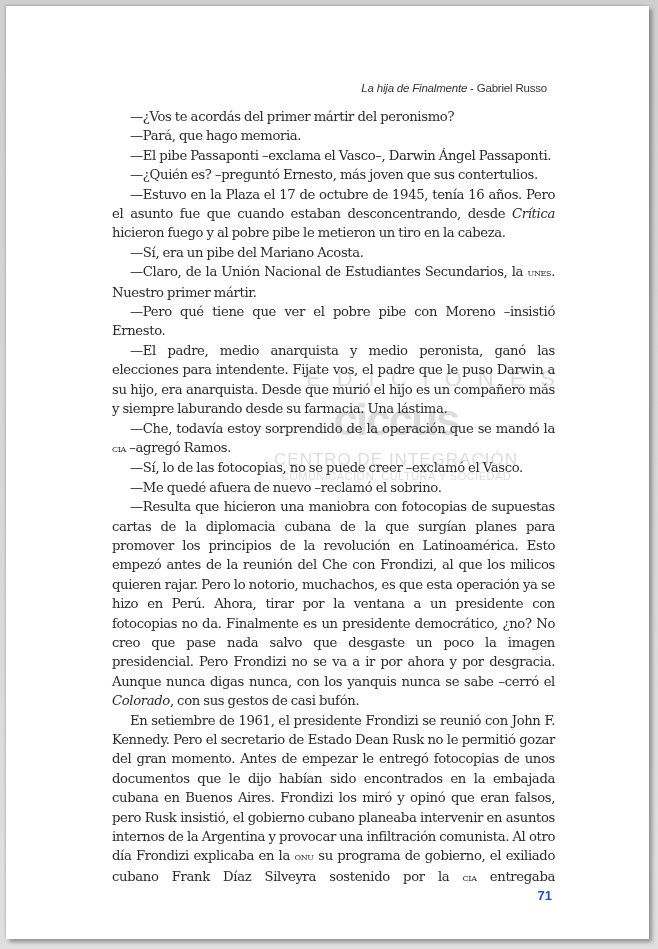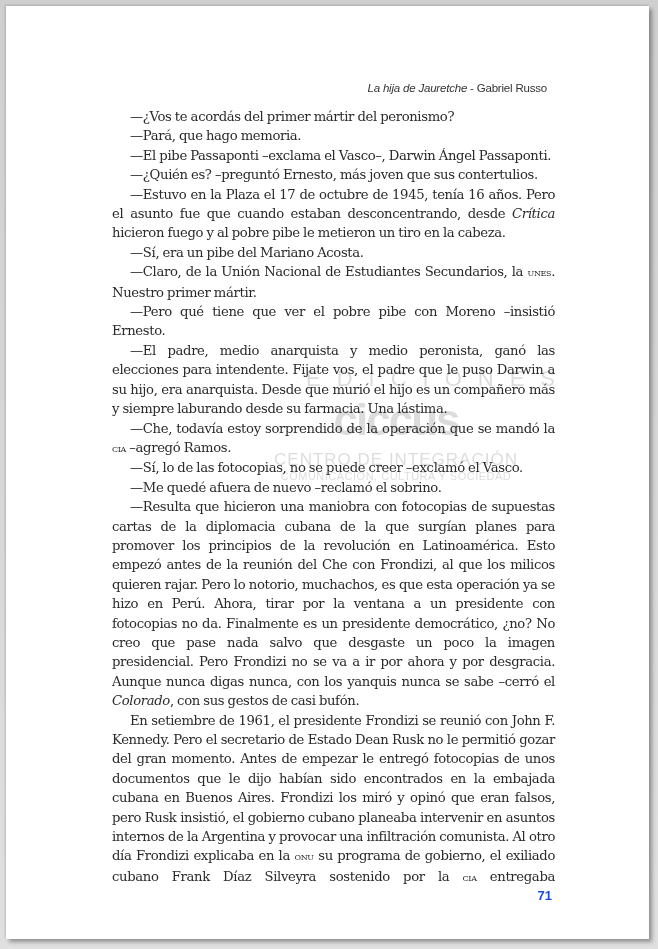--- a/index.html
+++ b/index.html
@@ -43,21 +43,21 @@
   .wm-main { font-size: 44px; font-weight: bold; line-height: 56px; letter-spacing: -2px; }
   .wm-sub1 { font-size: 17px; letter-spacing: 1px; margin-top: 2px; }
   .wm-sub2 { font-size: 11px; letter-spacing: 0.5px; }
 </style>
 </head>
 <body>
 
 <div class="frame"></div>
 <div class="page">
   <div class="running-head">
-    <span class="title">La hija de Jauretche</span><span> - </span><span>Gabriel Russo</span>
+    <span class="title">La hija de Finalmente</span><span> - </span><span>Gabriel Russo</span>
   </div>
 
   <div class="watermark">
     <div class="wm-top">EDICIONES</div>
     <div class="wm-main">ciccus</div>
     <div class="wm-sub1">CENTRO DE INTEGRACIÓN</div>
     <div class="wm-sub2">COMUNICACIÓN, CULTURA Y SOCIEDAD</div>
   </div>
 
   <div class="text" id="body-text">

